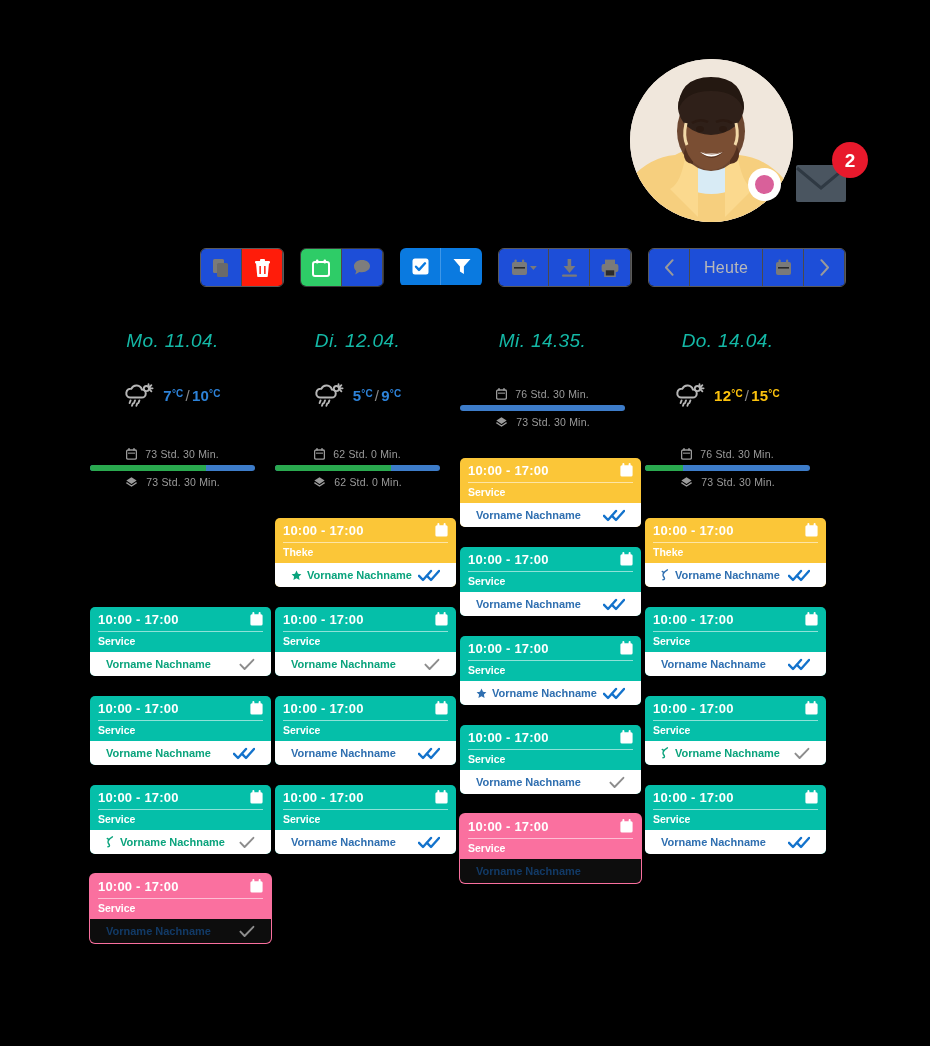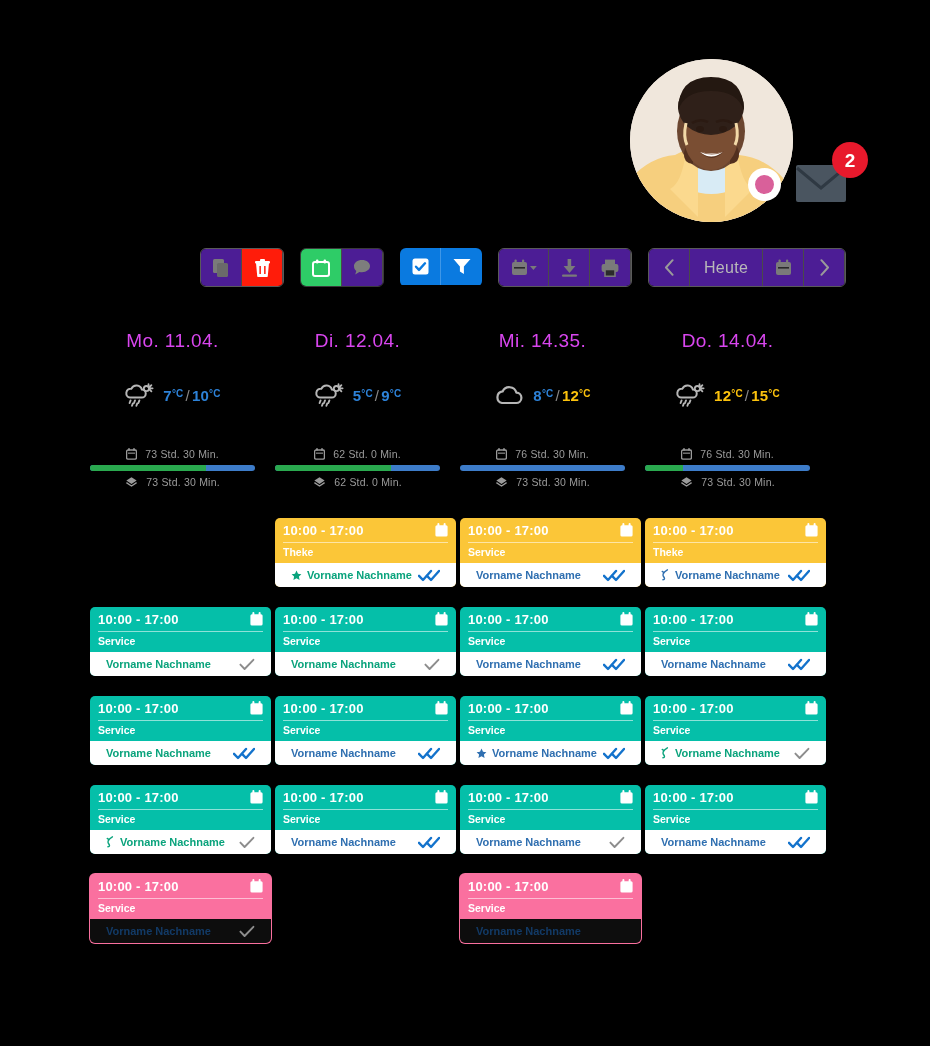--- a/index.html
+++ b/index.html
@@ -40,21 +40,21 @@
   }
 
   
   .toolbar { position: absolute; left: 200px; top: 248px; display: flex; gap: 16px; }
   .tbtn {
     width: 41px; height: 37px;
     display: flex; align-items: center; justify-content: center;
     background: #1a1a1a; color: #7c7c7c; cursor: pointer;
     border-right: 1px solid #4a4a4a;
   }
-  .tbtn.dark  { background: #4c1d95; color: #6e6e6e; }
+  .tbtn.dark  { background: #1d4ed8; color: #6e6e6e; }
   .tbtn.red   { background: #ff1c0a; color: #ffffff; }
   .tbtn.green { background: #2ecc67; color: #ffffff; }
   .tbtn.blue  { background: #0a7ae0; color: #ffffff; }
   .tbtn.wide  { width: 50px; }
   .tbtn.today {
     width: auto; padding: 0 14px; color: #b9b9b9;
     font-size: 16px; letter-spacing: .3px;
   }
   .grp-delete { border: 1px solid #5a5a5a; border-radius: 6px; overflow:hidden; display:flex; }
   .grp-cal    { border-radius: 6px; overflow:hidden; display:flex; border:1px solid #3a3a3a;}
@@ -63,22 +63,22 @@
   .grp-filter .tbtn:last-child { border-right:none; }
   .grp-nav    { border: 1px solid #5a5a5a; border-radius: 6px; overflow:hidden; display:flex; }
   .grp-exp    { border: 1px solid #5a5a5a; border-radius: 6px; overflow:hidden; display:flex; }
 
   
   .grid { position: absolute; left: 90px; top: 330px; width: 720px; }
   .cols { display: flex; gap: 20px; }
   .col { width: 165px; }
 
   .day-name {
-    text-align: center; color: #d946ef;
-    font-size: 19px; letter-spacing: .4px; margin-bottom: 26px;
+    text-align: center; color: #14b8a6;
+    font-size: 19px; letter-spacing: .4px; margin-bottom: 26px; font-style: italic;
   }
   .weather { display: flex; align-items: center; justify-content: center; gap: 9px; height: 34px; }
   .wtemp { font-size: 15px; font-weight: bold; letter-spacing: .2px; white-space: nowrap; }
   .wtemp .sep { color: #8a8a8a; font-weight: normal; margin: 0 2px; }
   .deg { font-size: 10px; vertical-align: top; position: relative; top: 1px; }
   .c-blue { color: #2d82d8; }
   .c-yellow { color: #fcc20d; }
 
   .stat {
     display:flex; align-items:center; justify-content:center; gap:8px;
@@ -560,28 +560,20 @@
                     </svg>
                   </span>
                 </div>
               </div>
             </div>
             <div class="slot-row"></div>
           </div>
         </div>
         <div class="col">
           <div class="day-name">Mi. 14.35.</div>
-          <div class="weather">
-            <span>
-              <svg width="30" height="24" viewBox="0 0 30 24">
-                <path d="M8 20h14a5.2 5.2 0 0 0 .4-10.4A7.4 7.4 0 0 0 8.6 8.4 5.9 5.9 0 0 0 8 20z" fill="none" stroke="#b6b6b6" stroke-width="2.2" stroke-linejoin="round"></path>
-              </svg>
-            </span>
-            <span class="wtemp"><span class="c-blue">8</span><span class="deg c-blue">°C</span><span class="sep">/</span><span class="c-yellow">12</span><span class="deg c-yellow">°C</span></span>
-          </div>
           <div class="stat stat-top">
             <span>
               <svg width="11" height="12" viewBox="0 0 11 12">
                 <rect x="0.6" y="2" width="9.8" height="9.2" rx="1.4" fill="none" stroke="#9b9b9b" stroke-width="1.3"></rect>
                 <rect x="2.2" y="0" width="1.6" height="2.8" rx=".8" fill="#9b9b9b"></rect>
                 <rect x="7.2" y="0" width="1.6" height="2.8" rx=".8" fill="#9b9b9b"></rect>
                 <rect x="2" y="4.6" width="7" height="1.1" fill="#9b9b9b"></rect>
               </svg>
             </span>
             <span>76 Std. 30 Min.</span>

